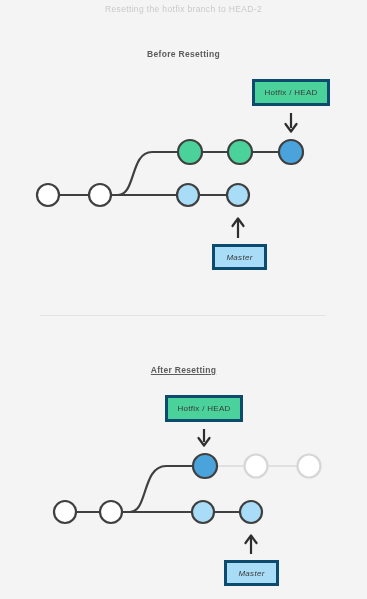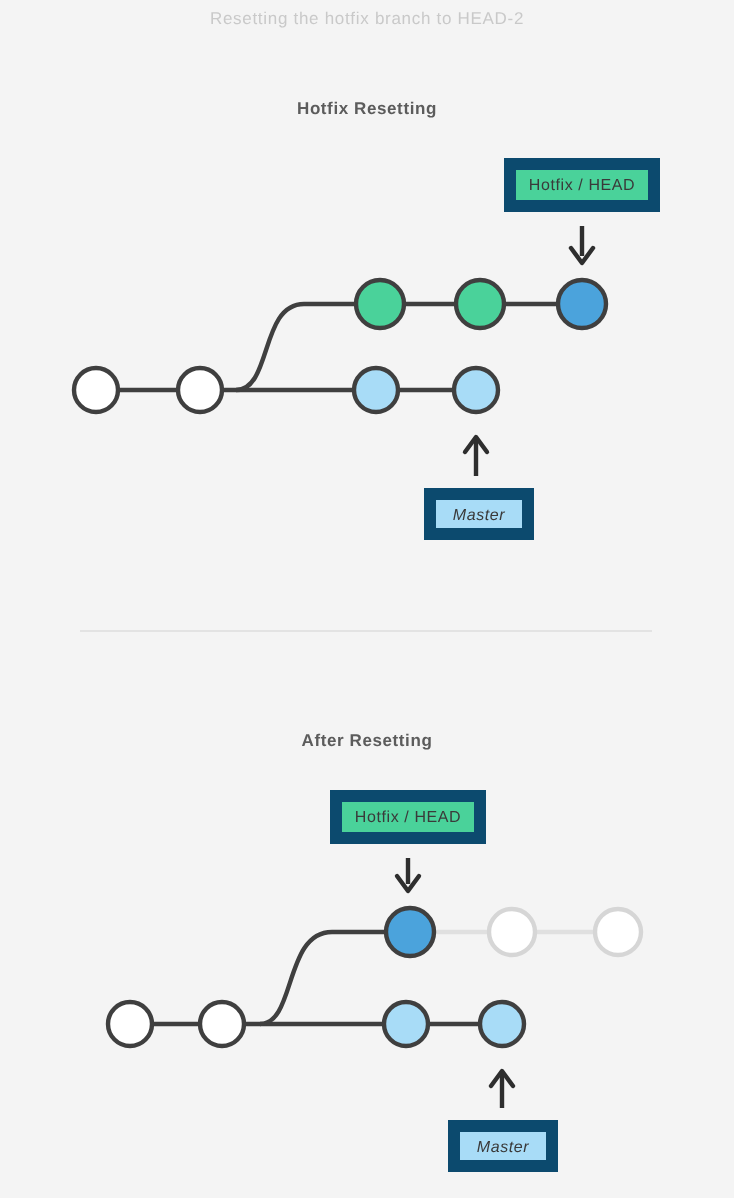--- a/index.html
+++ b/index.html
@@ -35,35 +35,35 @@
     position: absolute;
     width: 367px;
     left: 0;
     text-align: center;
     font-size: 8.5px;
     font-weight: bold;
     letter-spacing: 0.3px;
     color: #5c5c5c;
   }
   #heading-before { top: 49px; }
-  #heading-after  { top: 365px; }
+  #heading-after  { top: 365px; text-decoration: underline; }
 
   .divider {
     position: absolute;
     left: 40px;
     top: 315px;
     width: 286px;
     height: 1px;
     background: #e3e3e3;
   }
 
   .label-box {
     position: absolute;
     box-sizing: border-box;
-    border: 6px solid #0c4a6e;
+    border: 3px solid #0c4a6e;
     display: flex;
     align-items: center;
     justify-content: center;
     font-size: 8px;
     letter-spacing: 0.3px;
     color: #3a3a3a;
   }
   .label-box.green {
     background: #4ad29a;
   }
@@ -94,21 +94,21 @@
     pointer-events: none;
   }
 </style>
 </head>
 <body>
 
 <div class="page">
 
   <div class="page-title">Resetting the hotfix branch to HEAD-2</div>
 
-  <div class="section-heading" id="heading-before">Hotfix Resetting</div>
+  <div class="section-heading" id="heading-before">Before Resetting</div>
 
   <div class="label-box green" id="box-hotfix-before">Hotfix / HEAD</div>
 
   <div class="label-box blue" id="box-master-before">Master</div>
 
   <div class="section-heading" id="heading-after">After Resetting</div>
 
   <div class="label-box green" id="box-hotfix-after">Hotfix / HEAD</div>
 
   <div class="label-box blue" id="box-master-after">Master</div>

